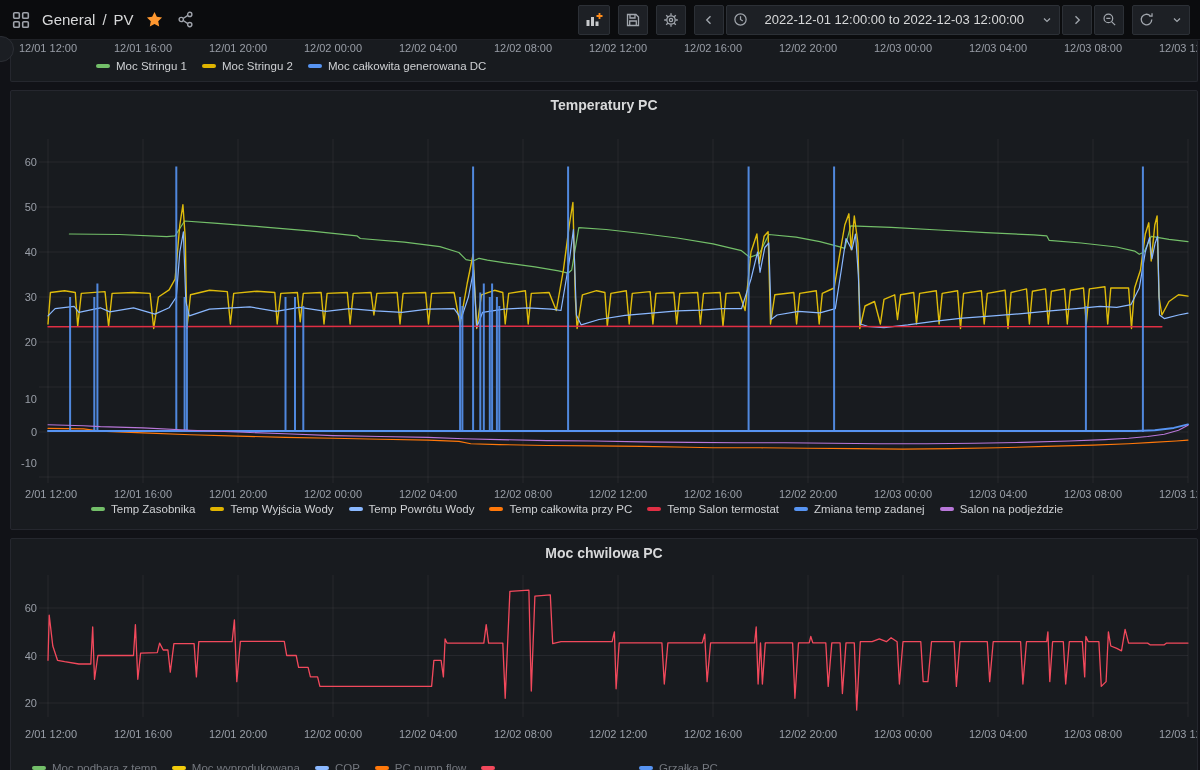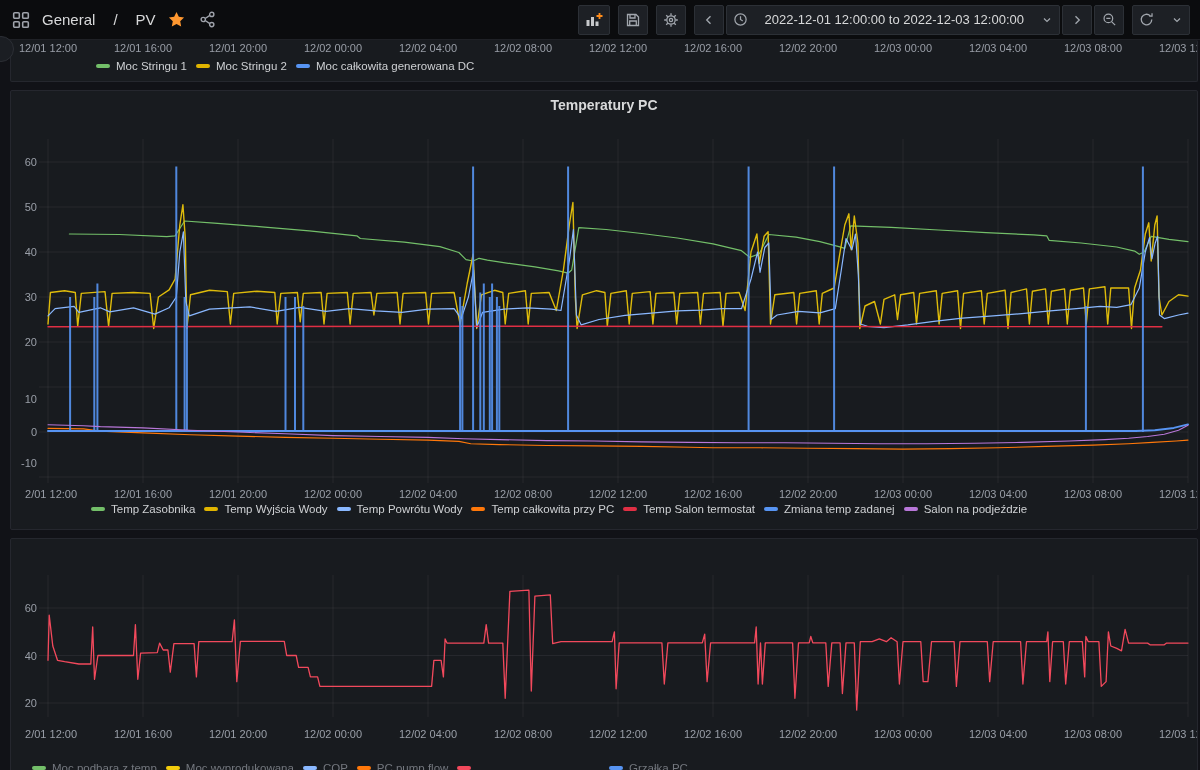--- a/index.html
+++ b/index.html
@@ -2,37 +2,37 @@
 <html><head>
 <meta charset="utf-8">
 <style>
   html,body{margin:0;padding:0;background:#111217;width:1200px;height:770px;overflow:hidden;
     font-family:"Liberation Sans","DejaVu Sans",sans-serif;-webkit-font-smoothing:antialiased;}
   #app{position:relative;width:1200px;height:770px;background:#111217;}
   
   .navbar{position:absolute;left:0;top:0;width:1200px;height:40px;background:#0b0c0e;
     border-bottom:1px solid #1f2126;display:flex;align-items:center;padding:0 10px;box-sizing:border-box;}
   .nav-left{display:flex;align-items:center;gap:10px;}
-  .crumb{color:#d8d9da;font-size:15px;display:flex;gap:18px;align-items:center;}
+  .crumb{color:#d8d9da;font-size:15px;display:flex;gap:7px;align-items:center;}
   .crumb .sep{color:#d8d9da;}
   .icon-btn{background:none;border:none;padding:2px;display:flex;align-items:center;cursor:pointer;color:#9fa3ab;}
   .nav-right{margin-left:auto;display:flex;align-items:center;gap:8px;}
   .tool-btn{height:30px;min-width:30px;background:#1d2025;border:1px solid #2c3036;border-radius:2px;
     display:flex;align-items:center;justify-content:center;color:#a2a7ae;gap:17px;padding:0 6px;box-sizing:border-box;cursor:pointer;}
   .tool-group{display:flex;gap:2px;}
   .time-text{color:#d8d9da;font-size:13px;white-space:nowrap;}
   
   .panel{position:absolute;background:#181b1f;border:1px solid #25272e;border-radius:2px;box-sizing:border-box;}
   .panel-title{position:absolute;left:0;right:0;top:6px;text-align:center;color:#d8d9da;font-size:14px;font-weight:600;}
   .xticks{position:absolute;left:14px;right:0;height:16px;overflow:hidden;}
   .xticks.noclip{left:0;}
   .xt{position:absolute;top:0;transform:translateX(-50%);font-size:11px;color:#9a9fa8;white-space:nowrap;}
   .yt{position:absolute;right:4px;transform:translateY(-50%);font-size:11px;color:#9a9fa8;}
   .yticks{position:absolute;left:0;top:0;width:30px;height:100%;}
-  .legend{position:absolute;display:flex;gap:9px;align-items:center;white-space:nowrap;}
+  .legend{position:absolute;display:flex;gap:15px;align-items:center;white-space:nowrap;}
   .li{display:flex;align-items:center;gap:6px;cursor:pointer;}
   .li .ll{font-size:11.5px;color:#ced0d3;}
   .li.dim .ll{color:#73777e;}
   .li.bold .ll{color:#eceded;font-weight:700;margin-top:28px;}
   .mk{width:14px;height:4px;border-radius:2px;display:inline-block;}
   svg.chart{position:absolute;left:0;top:0;}
   .notch{position:absolute;left:-12px;top:36px;width:24px;height:24px;border-radius:50%;
     background:#1b1e23;border:1px solid #2c2f35;z-index:5;}
 </style>
 </head>
@@ -271,20 +271,21 @@
           <span class="ll">Zmiana temp zadanej</span>
         </div>
         <div class="li">
           <span class="mk" style="background: rgb(184, 119, 217);"></span>
           <span class="ll">Salon na podjeździe</span>
         </div>
       </div>
   </div>
 
   <div class="panel" style="left:10px;top:538px;width:1188px;height:234px;">
+    <div class="panel-title">Moc chwilowa PC</div>
     <svg class="chart" width="1186" height="232">
         <line x1="37.0" y1="36" x2="37.0" y2="178" stroke="rgba(204,204,220,0.08)" stroke-width="1"></line>
         <line x1="132.0" y1="36" x2="132.0" y2="178" stroke="rgba(204,204,220,0.08)" stroke-width="1"></line>
         <line x1="227.0" y1="36" x2="227.0" y2="178" stroke="rgba(204,204,220,0.08)" stroke-width="1"></line>
         <line x1="322.0" y1="36" x2="322.0" y2="178" stroke="rgba(204,204,220,0.08)" stroke-width="1"></line>
         <line x1="417.0" y1="36" x2="417.0" y2="178" stroke="rgba(204,204,220,0.08)" stroke-width="1"></line>
         <line x1="512.0" y1="36" x2="512.0" y2="178" stroke="rgba(204,204,220,0.08)" stroke-width="1"></line>
         <line x1="607.0" y1="36" x2="607.0" y2="178" stroke="rgba(204,204,220,0.08)" stroke-width="1"></line>
         <line x1="702.0" y1="36" x2="702.0" y2="178" stroke="rgba(204,204,220,0.08)" stroke-width="1"></line>
         <line x1="797.0" y1="36" x2="797.0" y2="178" stroke="rgba(204,204,220,0.08)" stroke-width="1"></line>

